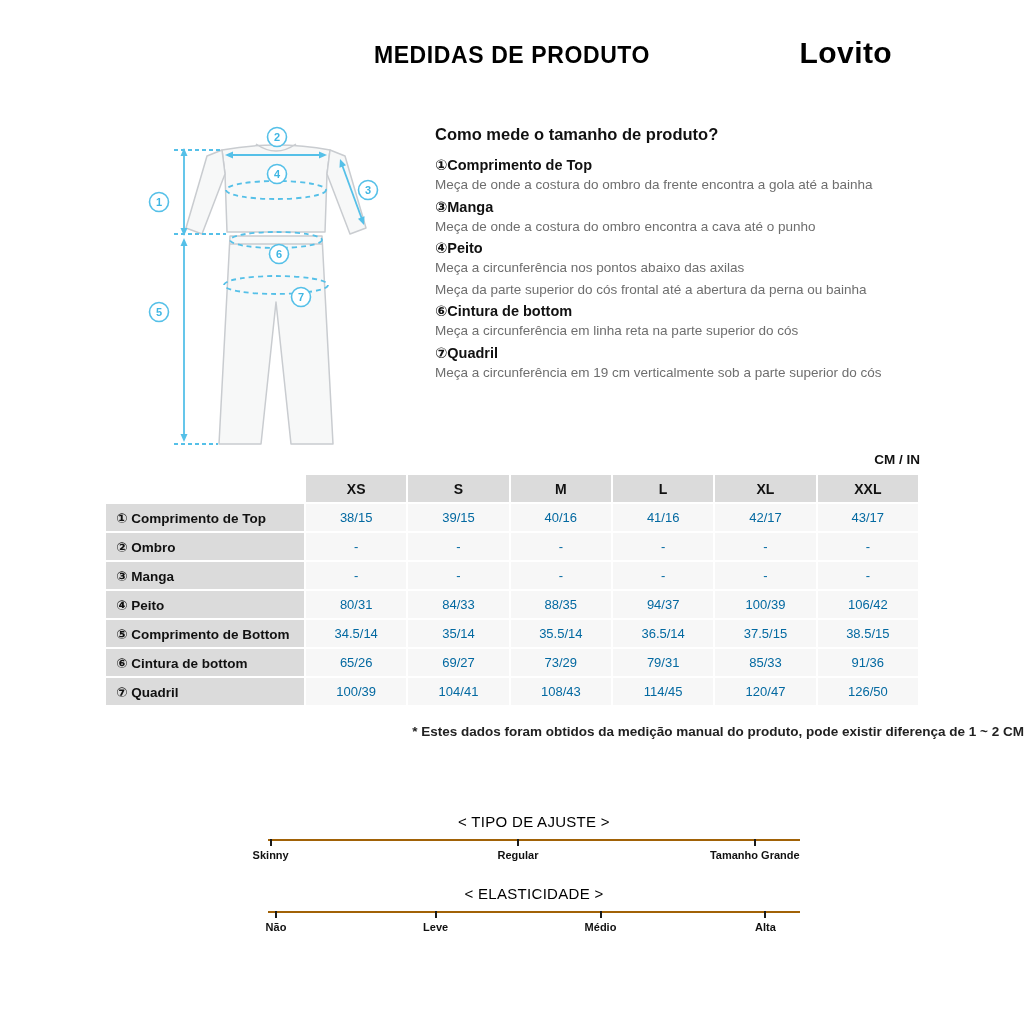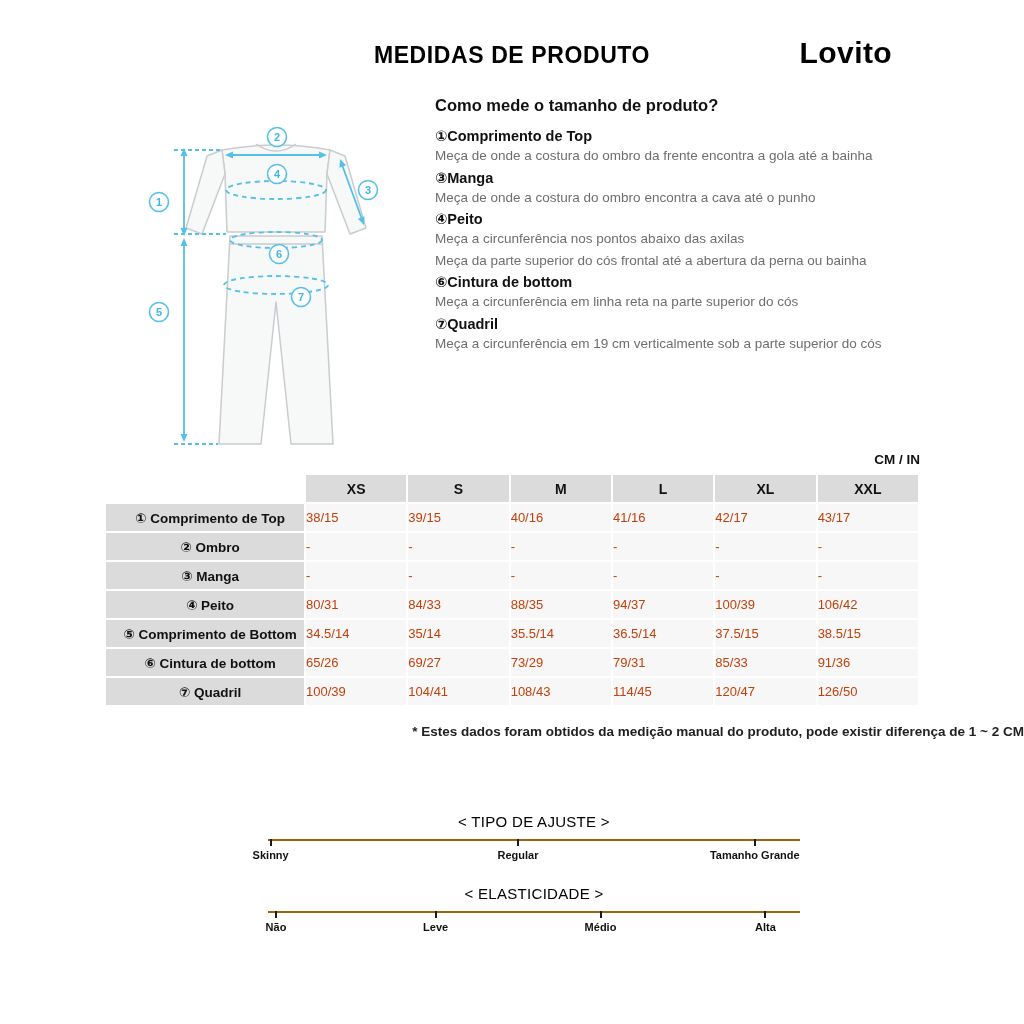--- a/index.html
+++ b/index.html
@@ -10,34 +10,34 @@
   }
   .page-title {
     position:absolute; top:42px; left:0; right:0; text-align:center;
     font-size:23px; font-weight:800; letter-spacing:.6px; color:#000;
   }
   .brand {
     position:absolute; top:36px; right:132px;
     font-size:30px; font-weight:700; letter-spacing:.4px; color:#000;
   }
   .diagram { position:absolute; left:116px; top:110px; }
-  .guide { position:absolute; left:435px; top:96px; width:494px; }
+  .guide { position:absolute; left:435px; top:125px; width:494px; }
   .guide-heading { font-size:16.5px; font-weight:700; margin-bottom:11px; color:#111; }
   .guide-item-label { font-size:14.5px; font-weight:700; line-height:20px; color:#111; }
   .guide-item-desc { font-size:13.5px; line-height:20.5px; color:#6e6e6e; margin-bottom:1px; }
   .unit-label { position:absolute; top:452px; right:104px; font-size:13.5px; font-weight:700; }
   table.size-table {
     position:absolute; left:104px; top:473px; width:816px;
     border-collapse:collapse; table-layout:fixed;
   }
   table.size-table th, table.size-table td { border:2px solid #fff; height:29px; }
   th.col-header { background:#dbdbdb; font-size:14px; font-weight:700; text-align:center; color:#111; }
   th.corner { background:transparent; }
-  td.row-label { background:#dbdbdb; font-size:13.5px; font-weight:700; text-align:center; padding-left:10px; color:#111; }
-  td.size-value { background:#f7f7f7; font-size:13px; color:#c2410c; }
+  td.row-label { background:#dbdbdb; font-size:13.5px; font-weight:700; text-align:left; padding-left:10px; color:#111; }
+  td.size-value { background:#f7f7f7; font-size:13px; text-align:center; color:#0369a1; }
   .footnote {
     position:absolute; top:724px; left:0; right:0; text-align:right;
     font-size:13.5px; font-weight:700; color:#222;
   }
   .scale { position:absolute; left:268px; width:532px; }
   .scale-fit { top:813px; }
   .scale-elastic { top:873px;margin-top:12px; }
   .scale-title { text-align:center; font-size:15px; font-weight:400; letter-spacing:.3px; color:#000; }
   .scale-axis { position:relative; height:2px; background:#a16207; margin-top:9px; }
   .scale-tick { position:absolute; top:0; width:2px; height:7px; background:#1a1a1a; transform:translateX(-50%); }

